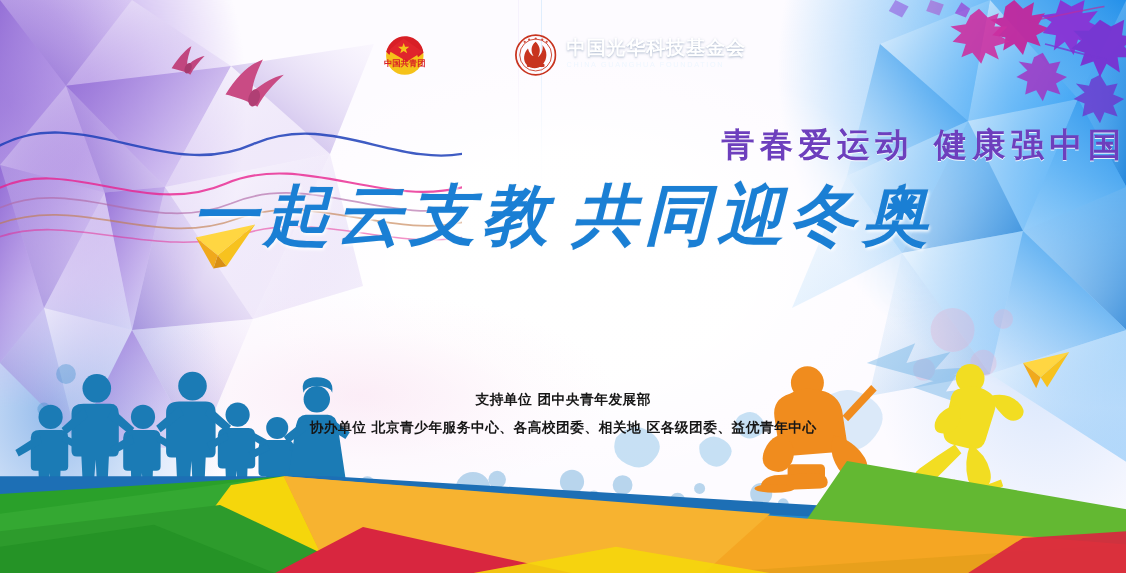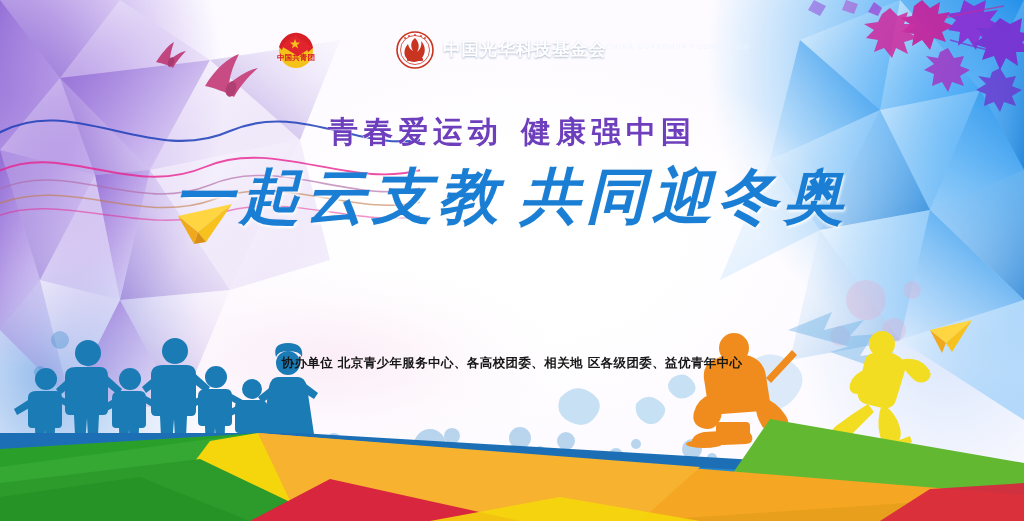--- a/index.html
+++ b/index.html
@@ -41,41 +41,42 @@
 
   
   .logos{
     position:absolute;left:0;right:0;top:28px;
     display:flex;align-items:center;justify-content:center;gap:78px;
     z-index:40;
   }
   .cyl-emblem{position:relative;width:44px;height:44px;}
   .gh-logo{display:flex;align-items:center;gap:9px;}
   .gh-mark{position:relative;width:38px;height:38px;}
-  .gh-text{display:flex;flex-direction:row;line-height:1;}
+  .gh-text{display:flex;flex-direction:column;line-height:1;}
   .gh-cn{
     font-size:17.5px;font-weight:bold;color:#ffffff;letter-spacing:.6px;
     text-shadow:0 1px 2px rgba(20,60,110,.35);
     font-family:"DejaVu Sans","Liberation Sans",sans-serif;
   }
   .gh-en{
     font-size:6.6px;color:#eef6ff;letter-spacing:1.55px;margin-top:3px;
     font-family:"Liberation Sans",sans-serif;
   }
 
   
   .headline{
     position:absolute;left:0;right:0;top:112px;
     text-align:center;z-index:45;
   }
   .kicker{
     font-size:30px;font-weight:bold;letter-spacing:5px;
     color:#6d3fbd;
     font-family:"DejaVu Sans","Liberation Sans",sans-serif;
     text-shadow:0 1px 0 rgba(255,255,255,.85);
+    text-align:right;
   }
   .kicker .sp{display:inline-block;width:18px;}
   .maintitle{
     margin-top:12px;
     font-size:60px;font-weight:bold;letter-spacing:6px;
     color:#1a7fd4;
     font-family:"DejaVu Serif","Liberation Serif",serif;
     font-style:italic;
     line-height:1.06;
     text-shadow:1px 2px 3px rgba(255,255,255,.95), 0 0 1px rgba(10,80,150,.35);
@@ -337,20 +338,21 @@
   </div>
   <div class="plane plane-right">
     <svg viewBox="0 0 46 42">
       <polygon points="2,14 44,4 18,27" fill="#ffd642"></polygon>
       <polygon points="2,14 18,27 14,37" fill="#f0a91c"></polygon>
       <polygon points="18,27 44,4 24,36" fill="#f7c21e"></polygon>
     </svg>
   </div>
 
   <div class="credits">
+    <div class="credit-line">支持单位  团中央青年发展部</div>
     <div class="credit-line">协办单位  北京青少年服务中心、各高校团委、相关地   区各级团委、益优青年中心</div>
   </div>
 
   <div class="silhouettes">
     <svg viewBox="0 0 320 130">
       <g fill="#1b7bb5">
 
         <circle cx="46" cy="48" r="11"></circle>
         <path d="M36,60 h20 q6,0 6,7 v26 q0,4 -4,4 h-3 l-1,28 h-7 l-2,-26 l-2,26 h-7 l-1,-28 h-3 q-4,0 -4,-4 v-26 q0,-7 8,-7 Z"></path>
         <path d="M36,64 L14,78 l3,6 l21,-12 Z"></path>

